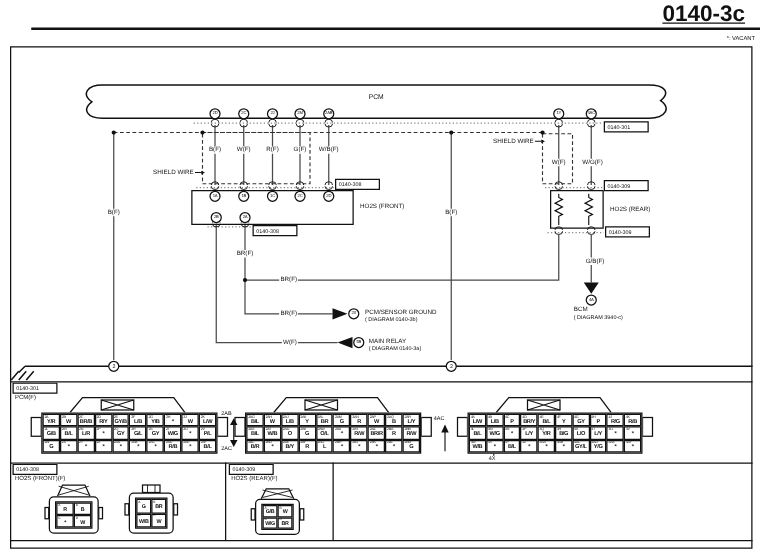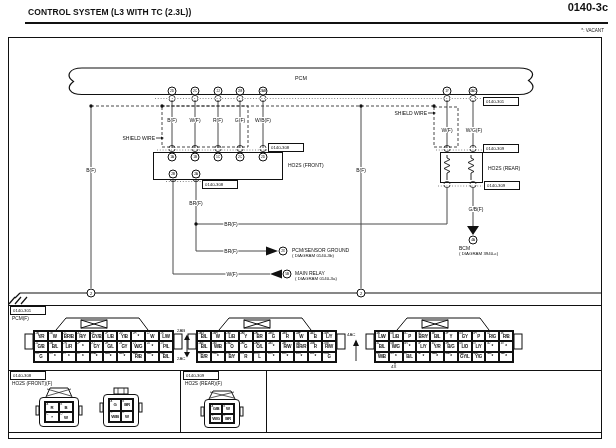--- a/index.html
+++ b/index.html
@@ -1,20 +1,20 @@
 <!DOCTYPE html>
 <html><head>
 <meta charset="utf-8">
 <style>
   html,body{margin:0;padding:0;background:#fff;}
   body{font-family:"Liberation Sans",sans-serif;color:#111;}
   .page{position:relative;width:616px;height:448px;background:#fff;overflow:hidden;}
   .abs{position:absolute;}
   .title{left:28px;top:7px;font-size:8.5px;font-weight:bold;letter-spacing:.1px;}
-  .pagecode{right:8px;top:1px;font-size:11px;font-weight:bold;}
+  .pagecode{right:20px;top:1px;font-size:18px;font-weight:bold;text-decoration:underline;}
   .hrule{left:25px;top:22px;width:583px;height:2px;background:#111;}
   .vacant{left:480px;top:28px;width:124px;text-align:right;font-size:4.6px;}
   .outer{left:8px;top:37px;width:594px;height:402px;border:1.5px solid #111;box-sizing:border-box;}
   .hline{position:absolute;background:#111;height:1.2px;}
   .vline{position:absolute;background:#111;width:1.2px;}
   .lbl{position:absolute;font-size:5px;line-height:6px;background:#fff;padding:0 1px;white-space:nowrap;}
   .wl{transform:translateX(-50%);}
   .pin{position:absolute;width:9px;height:9px;box-sizing:border-box;border:1px solid #111;border-radius:50%;
        background:#fff;font-size:3.4px;line-height:3.4px;display:flex;align-items:center;justify-content:center;
        transform:translate(-50%,-50%);letter-spacing:-0.2px;}
@@ -32,21 +32,20 @@
          font-weight:bold;position:relative;letter-spacing:-0.3px;}
   .fpid{position:absolute;top:-0.2px;left:0.6px;font-size:2.6px;font-weight:normal;}
   .small{font-size:4.8px;}
   .tiny{font-size:4.4px;}
 </style>
 </head>
 <body>
 
 <div class="page">
 
-  <div class="abs title">CONTROL SYSTEM (L3 WITH TC (2.3L))</div>
   <div class="abs pagecode">0140-3c</div>
   <div class="abs hrule"></div>
   <div class="abs vacant">*: VACANT</div>
 
   <div class="abs outer"></div>
 
   <svg class="abs" style="left:0;top:0" width="616" height="448" viewBox="0 0 616 448">
 
     <path d="M82,68 H519 C532,68 536.5,74 528.5,80.5 C537,86.5 532.5,94.5 519.5,94.5 H82 C69.5,94.5 65.5,87.5 73.5,81.5 C65,75.5 69.5,68 82,68 Z" fill="#fff" stroke="#111" stroke-width="1.2"></path>
 

